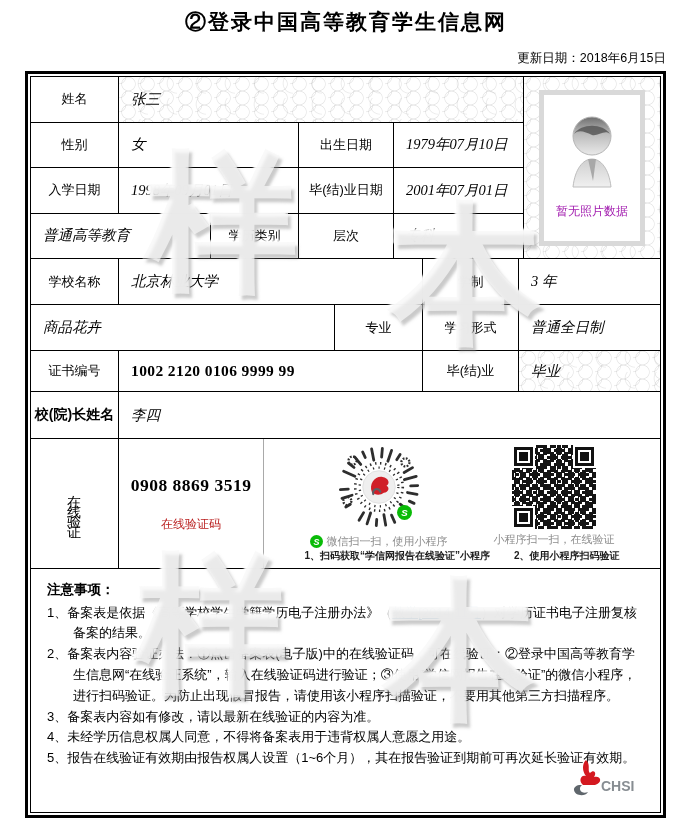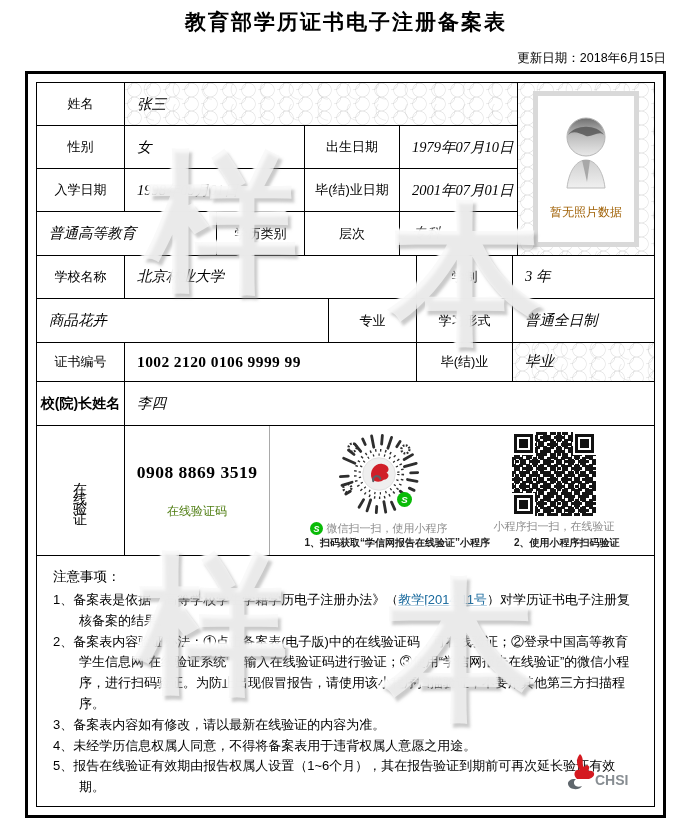--- a/index.html
+++ b/index.html
@@ -11,21 +11,21 @@
   .title {
     position:absolute; top:8px; left:0; width:692px; text-align:center;
     font-size:21px; font-weight:bold; letter-spacing:2px;
   }
   .update-date {
     position:absolute; top:50px; right:26px; font-size:12.5px;
   }
   
   .tbl-outer {
     position:absolute; left:25px; top:71px; width:641px; height:747px;
-    border:3px solid #000; padding:8px; background:#fff;
+    border:3px solid #000; padding:2px; background:#fff;
   }
   .tbl-inner {
     width:100%; height:100%; border:1px solid #000;
     display:flex; flex-direction:column; background:#fff;
   }
   .trow { display:flex; border-bottom:1px solid #000; }
   .cell { display:flex; align-items:center; border-right:1px solid #000; }
   .cell.last { border-right:none; }
   .lc { flex:0 0 88px; justify-content:center; font-size:13px; text-align:center; }
   .lc.small { font-size:14px;font-weight:bold; }
@@ -47,69 +47,69 @@
   
   .top-section { display:flex; border-bottom:1px solid #000; height:182px; }
   .left-rows { flex:1 1 auto; display:flex; flex-direction:column; }
   .left-rows .trow { flex:1 1 0; }
   .left-rows .trow.lastrow { border-bottom:none; }
   .photo-col { flex:0 0 137px; display:flex; align-items:center; justify-content:center; }
   .photo-frame {
     width:106px; height:156px; background:#fff; border:5px solid #d9d9d9;
     display:flex; flex-direction:column; align-items:center; justify-content:center; gap:14px;
   }
-  .photo-caption { font-size:12px; color:#a16207; }
+  .photo-caption { font-size:12px; color:#a21caf; }
   
   .h46 { height:46px; } .h41 { height:41px; } .h47 { height:47px; }
   
   .verify-row { height:130px; display:flex; border-bottom:1px solid #000; }
   .v-label { flex:0 0 88px; display:flex; align-items:center; justify-content:center; border-right:1px solid #000; }
   .v-label span { writing-mode:vertical-rl; letter-spacing:10px; font-size:14px; }
   .v-code {
     flex:0 0 145px; display:flex; flex-direction:column; align-items:center; justify-content:center;
     gap:20px; border-right:1px solid #a9a9a9;
   }
   .v-code .code { font-family:"Liberation Serif", serif; font-weight:bold; font-size:17.5px; letter-spacing:.5px; }
-  .v-code .code-cap { font-size:12px; color:#4d7c0f; }
+  .v-code .code-cap { font-size:12px; color:#b91c1c; }
   .qr-area { flex:1 1 auto; display:flex; flex-direction:column; padding:4px 6px 5px; }
   .qr-row { flex:1 1 auto; display:flex; align-items:center; justify-content:center; gap:46px; }
   .qr-block { display:flex; flex-direction:column; align-items:center; gap:3px; }
   .qr-caption { font-size:11px; color:#8c8c8c; display:flex; align-items:center; gap:4px; }
   .steps-row { display:flex; justify-content:center; gap:24px; font-size:10px; font-weight:bold; color:#1d1d1d; padding-bottom:2px; }
   
   .sq-qr {
     position:relative; width:84px; height:84px; background:#fff;
     background-image:
       repeating-conic-gradient(#141414 0% 25%, transparent 0% 50%),
       repeating-conic-gradient(#141414 0% 25%, #ffffff 0% 50%);
     background-size:7px 7px, 12px 12px; background-position:0 0, 2px 3px;
   }
   .finder { position:absolute; width:19px; height:19px; background:#fff; border:3px solid #111; box-shadow:0 0 0 2px #fff; }
   .finder::after { content:""; position:absolute; inset:2px; background:#111; }
   .finder.tl { left:2px; top:2px; } .finder.tr { right:2px; top:2px; } .finder.bl { left:2px; bottom:2px; }
   
   .notes { flex:1 1 auto; position:relative; padding:10px 16px 8px; font-size:13px; line-height:1.6; }
-  .notes-heading { font-weight:normal; font-size:13.5px; margin-bottom:2px; }
+  .notes-heading { font-weight:bold; font-size:13.5px; margin-bottom:2px; }
   .note-item { padding-left:2em; text-indent:-2em; }
   .doc-link { color:#17689c; text-decoration:underline; cursor:pointer; }
   .chsi-logo { position:absolute; right:14px; bottom:8px; }
   
   .wm {
     position:absolute; z-index:30; pointer-events:none;
     font-size:152px; font-weight:bold; line-height:1; font-family:"Liberation Sans", sans-serif;
     color:rgba(246,246,246,.72);
     text-shadow:3px 4px 3px rgba(150,150,150,.5), -2px -2px 2px rgba(255,255,255,.95);
   }
   .wm.a1 { left:146px; top:146px; } .wm.b1 { left:390px; top:198px; }
   .wm.a2 { left:136px; top:548px; } .wm.b2 { left:384px; top:574px; }
 </style>
 </head>
 <body>
 
-<div class="title">教育部学历证书电子注册备案表</div>
+<div class="title">②登录中国高等教育学生信息网</div>
 <div class="update-date">更新日期：2018年6月15日</div>
 
 <div class="wm a1">样</div>
 <div class="wm b1">本</div>
 <div class="wm a2">样</div>
 <div class="wm b2">本</div>
 
 <div class="tbl-outer">
   <div class="tbl-inner">
 

